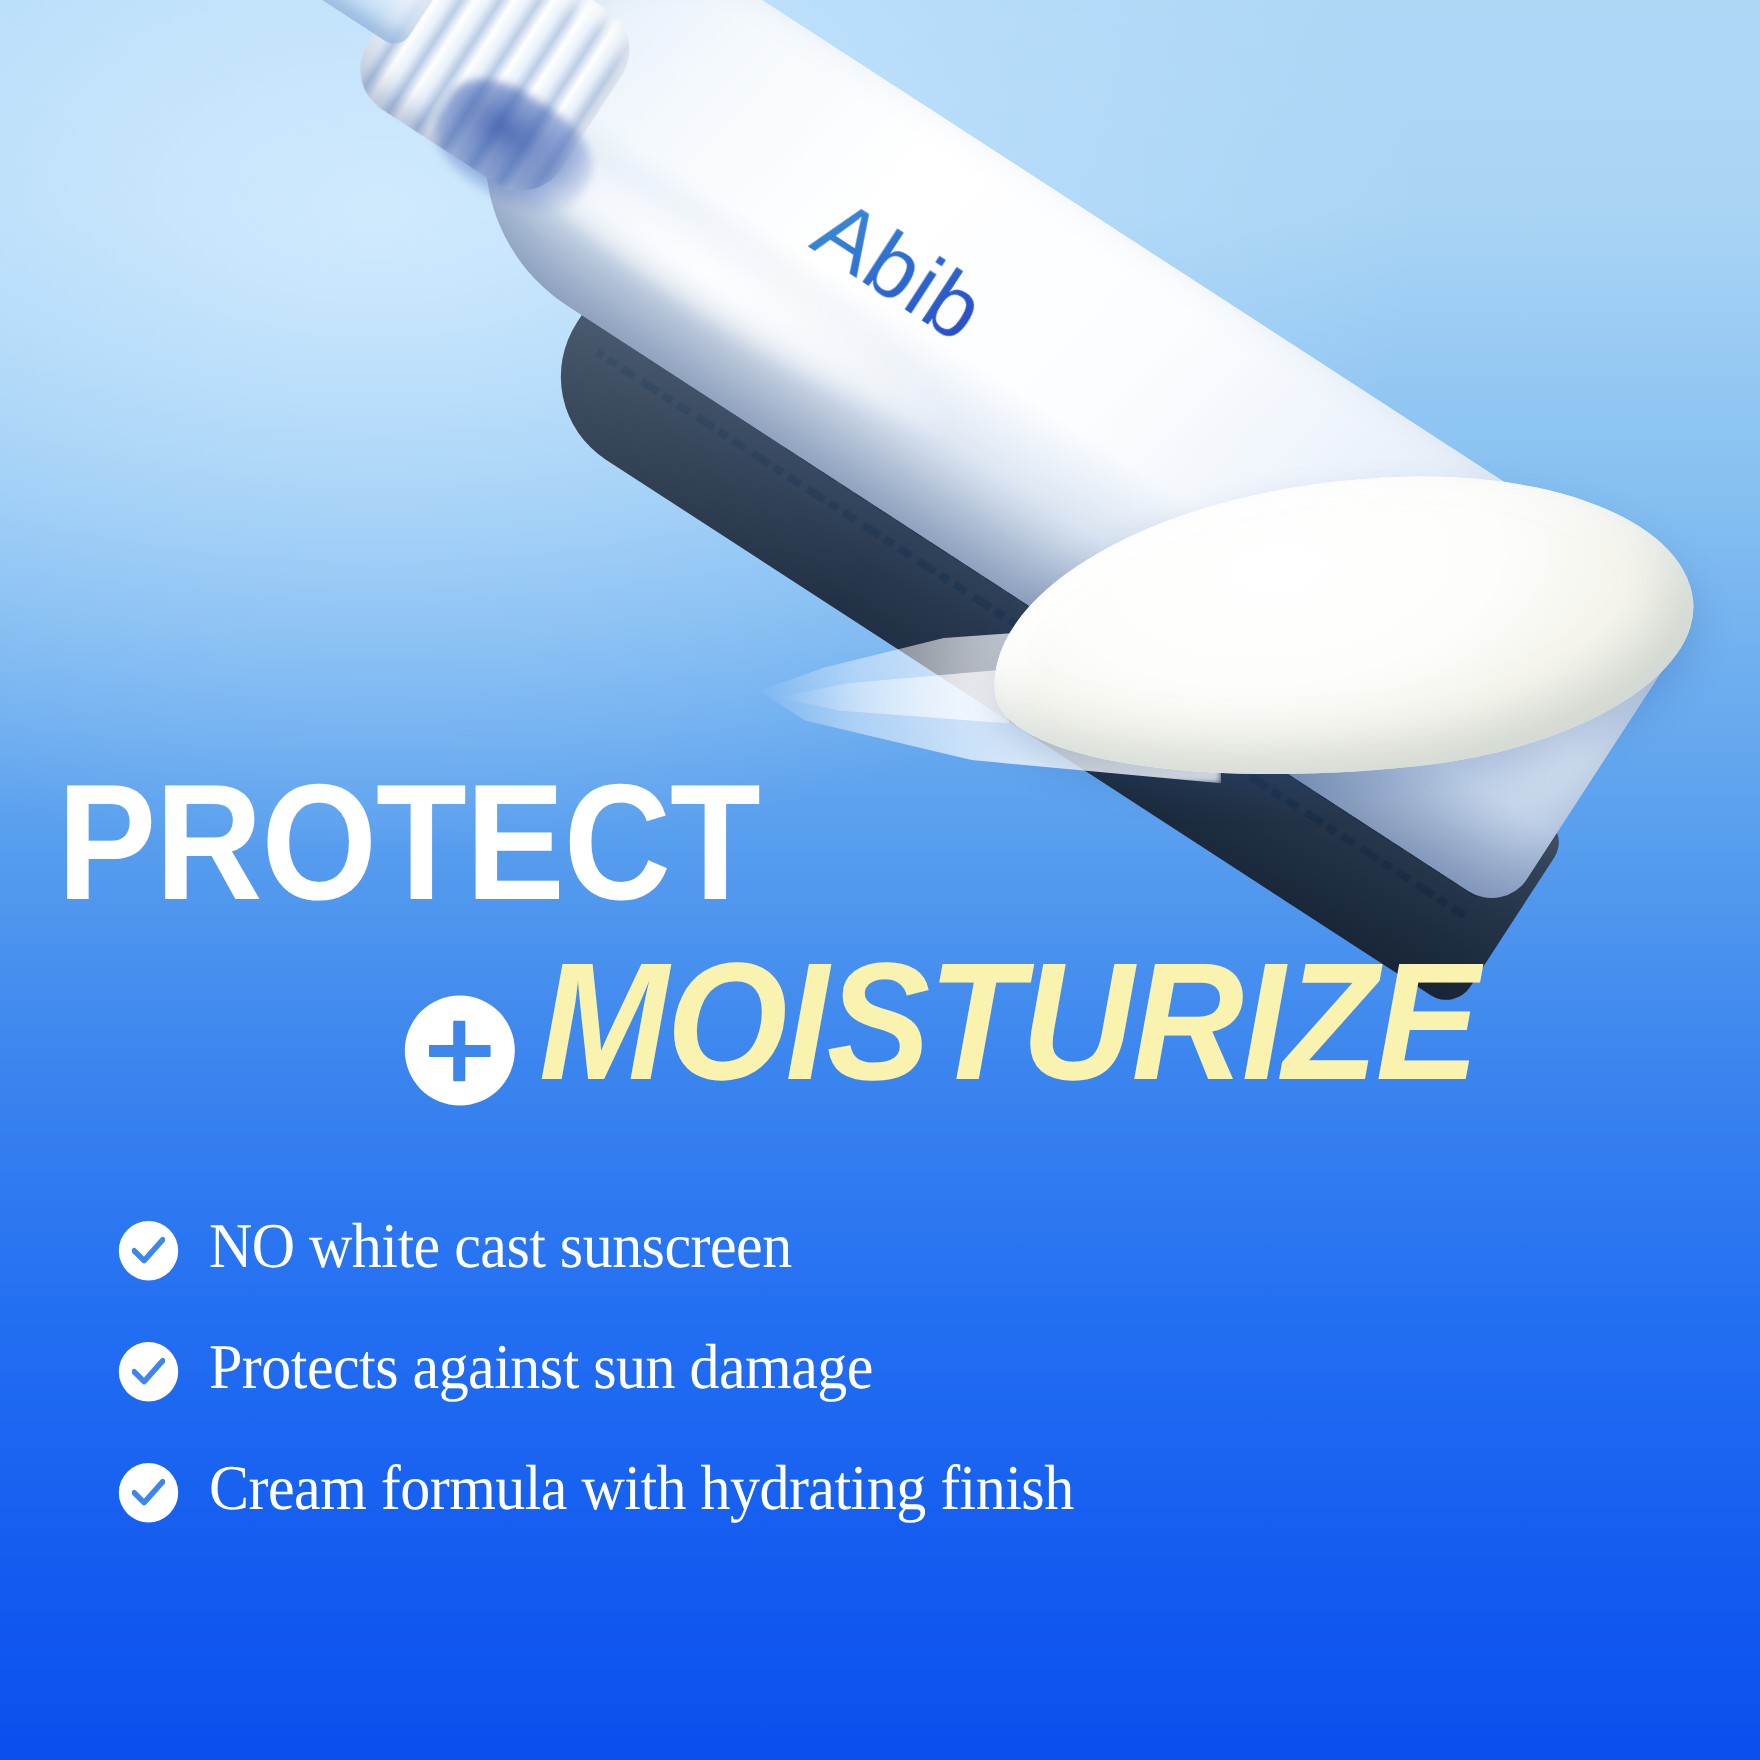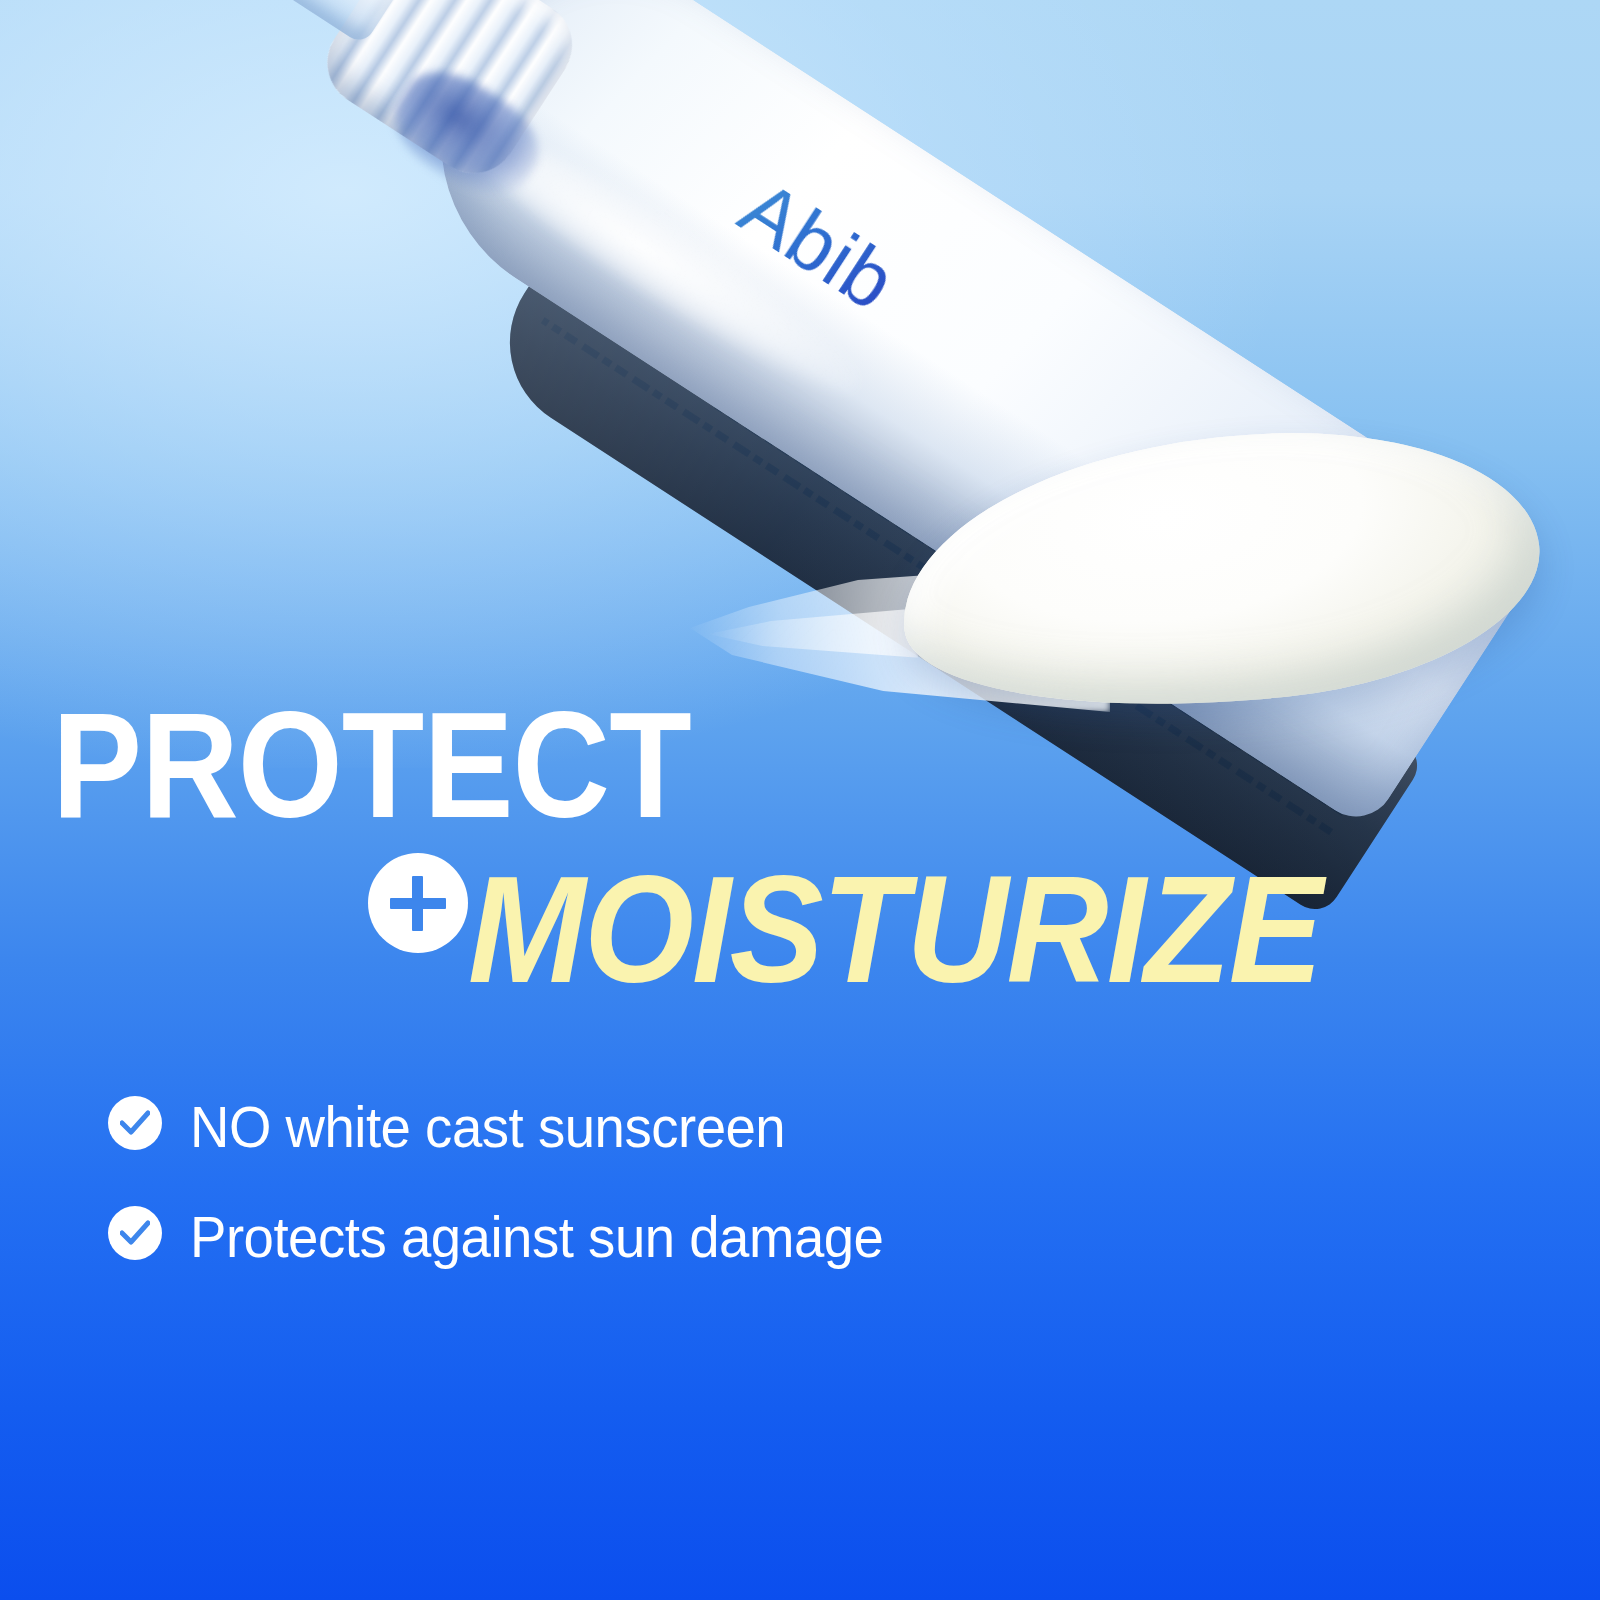--- a/index.html
+++ b/index.html
@@ -265,21 +265,22 @@
     letter-spacing: -1px;
     transform: scaleX(0.90);
     transform-origin: left center;
     white-space: nowrap;
   }
   .line-moisturize {
     position: absolute;
     left: 368px;
     top: 163px;
     display: flex;
-    align-items: flex-start;
+    align-items: flex-end;
+    gap: 22px;
     white-space: nowrap;
   }
   .plus-badge {
     position: relative;
     width: 100px;
     height: 100px;
     border-radius: 50%;
     background: #ffffff;
     flex: 0 0 auto;
   }
@@ -310,24 +311,25 @@
 
   
   .benefits {
     position: absolute;
     left: 108px;
     top: 1096px;
     width: 1400px;
   }
   .benefit {
     display: flex;
-    align-items: flex-start;
+    align-items: flex-end;
     gap: 28px;
     height: 68px;
     margin-bottom: 42px;
+    font-family: Liberation Serif, serif;
   }
   .check-badge {
     position: relative;
     width: 54px;
     height: 54px;
     border-radius: 50%;
     background: #ffffff;
     flex: 0 0 auto;
   }
   .check-badge svg {
@@ -413,15 +415,23 @@
 
     <div class="benefit">
       <div class="check-badge">
         <svg viewBox="0 0 30 26" aria-hidden="true">
           <path d="M2 13 L11 22 L28 3" fill="none" stroke="#3D86EC" stroke-width="5" stroke-linecap="round" stroke-linejoin="round"></path>
         </svg>
       </div>
       <div class="benefit-text">Protects against sun damage</div>
     </div>
 
+    <div class="benefit">
+      <div class="check-badge">
+        <svg viewBox="0 0 30 26" aria-hidden="true">
+          <path d="M2 13 L11 22 L28 3" fill="none" stroke="#3D86EC" stroke-width="5" stroke-linecap="round" stroke-linejoin="round"></path>
+        </svg>
+      </div>
+      <div class="benefit-text">Cream formula with hydrating finish</div>
+    </div>
 
   </div>
 </div>
 
 </body></html>

